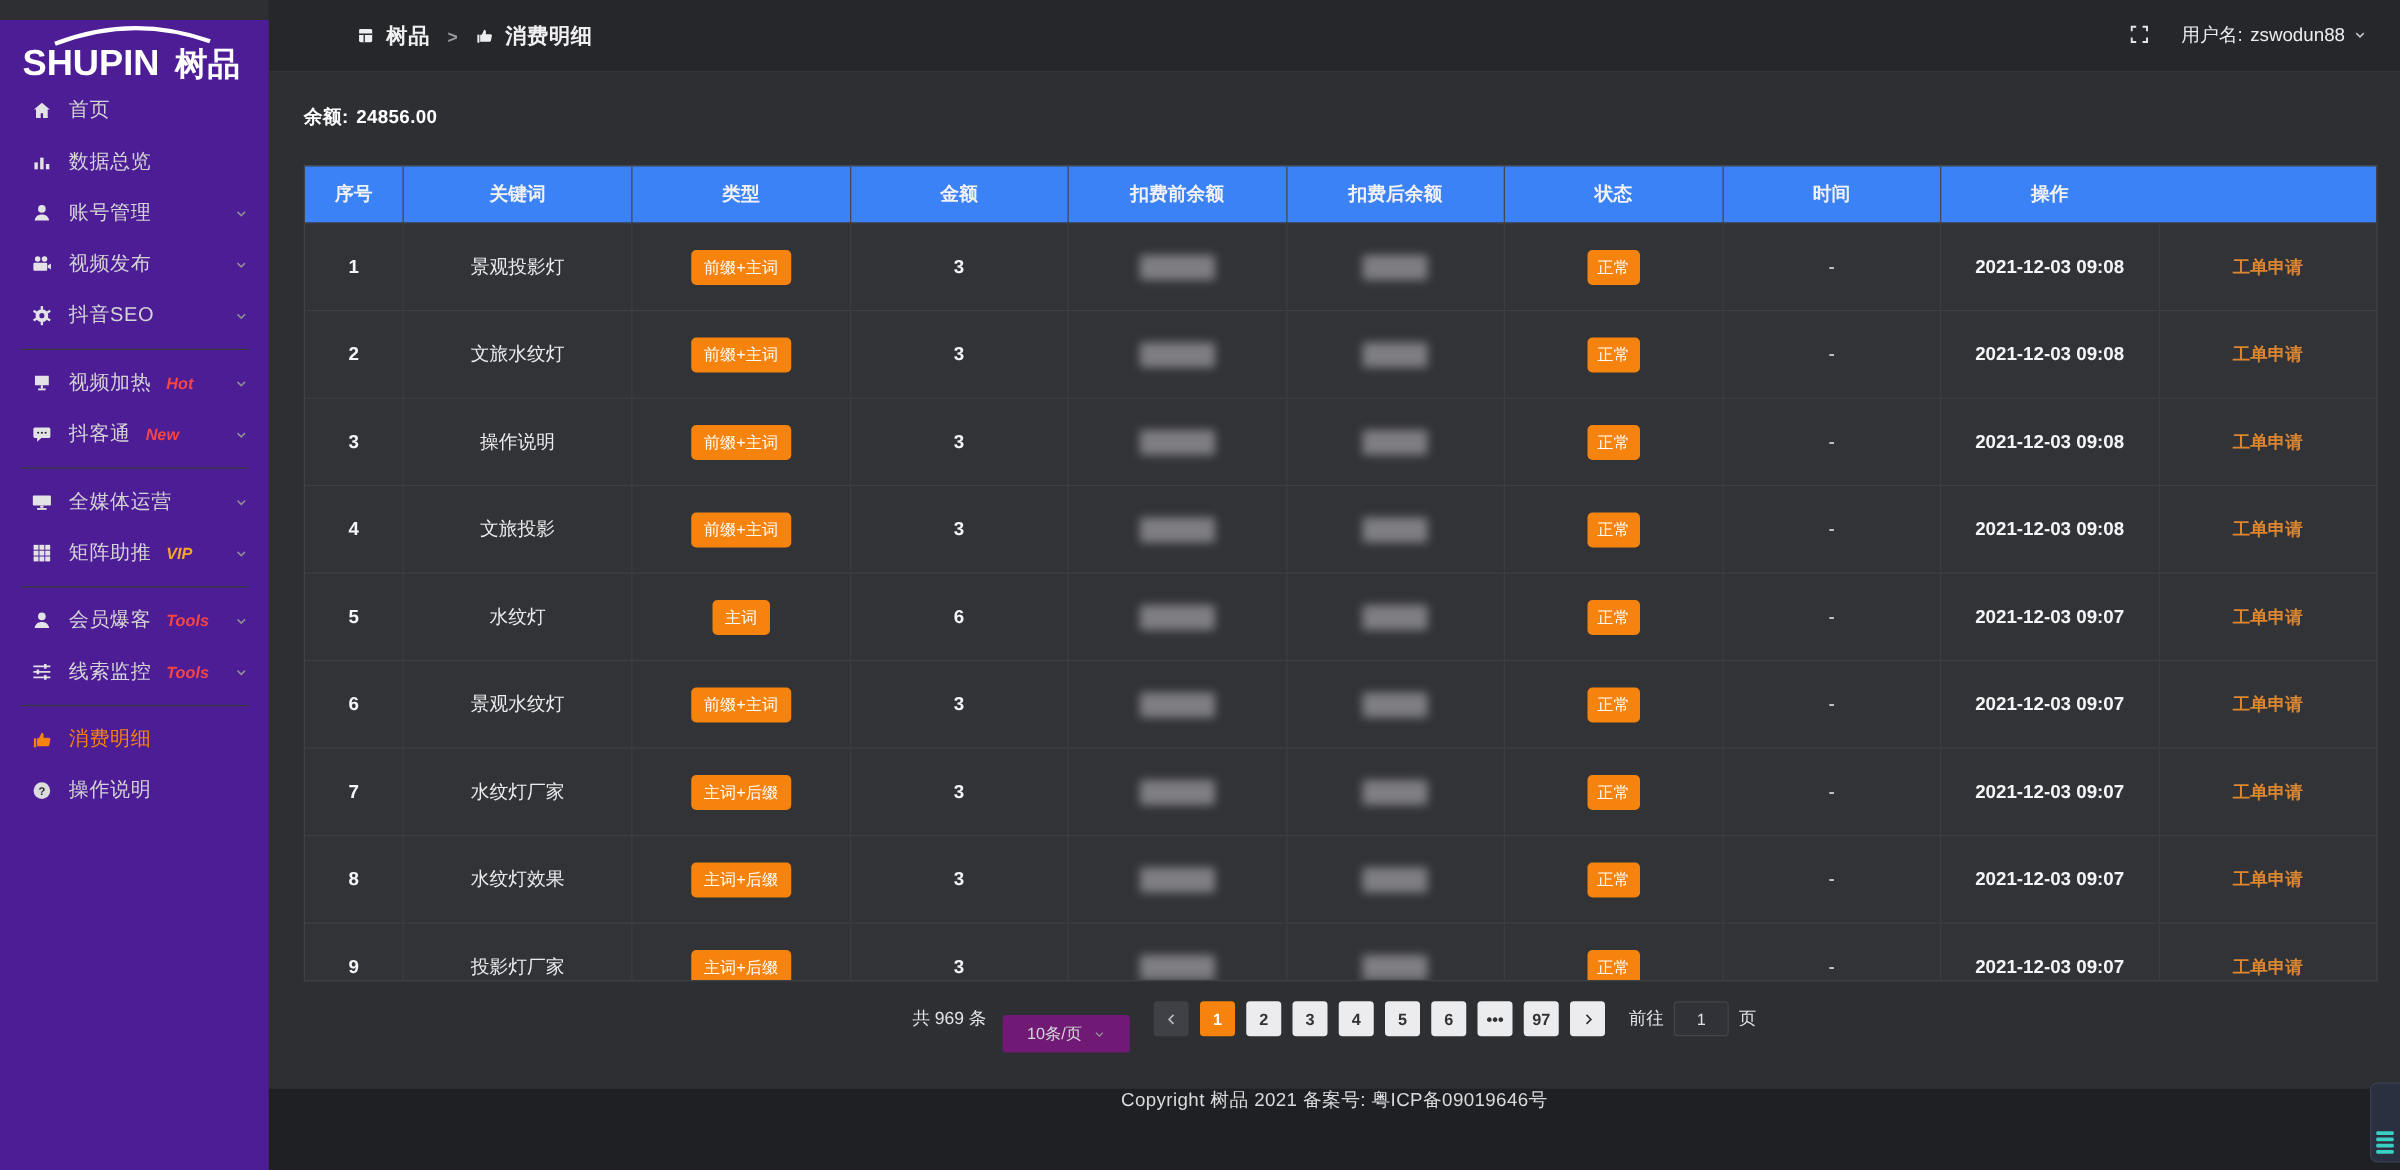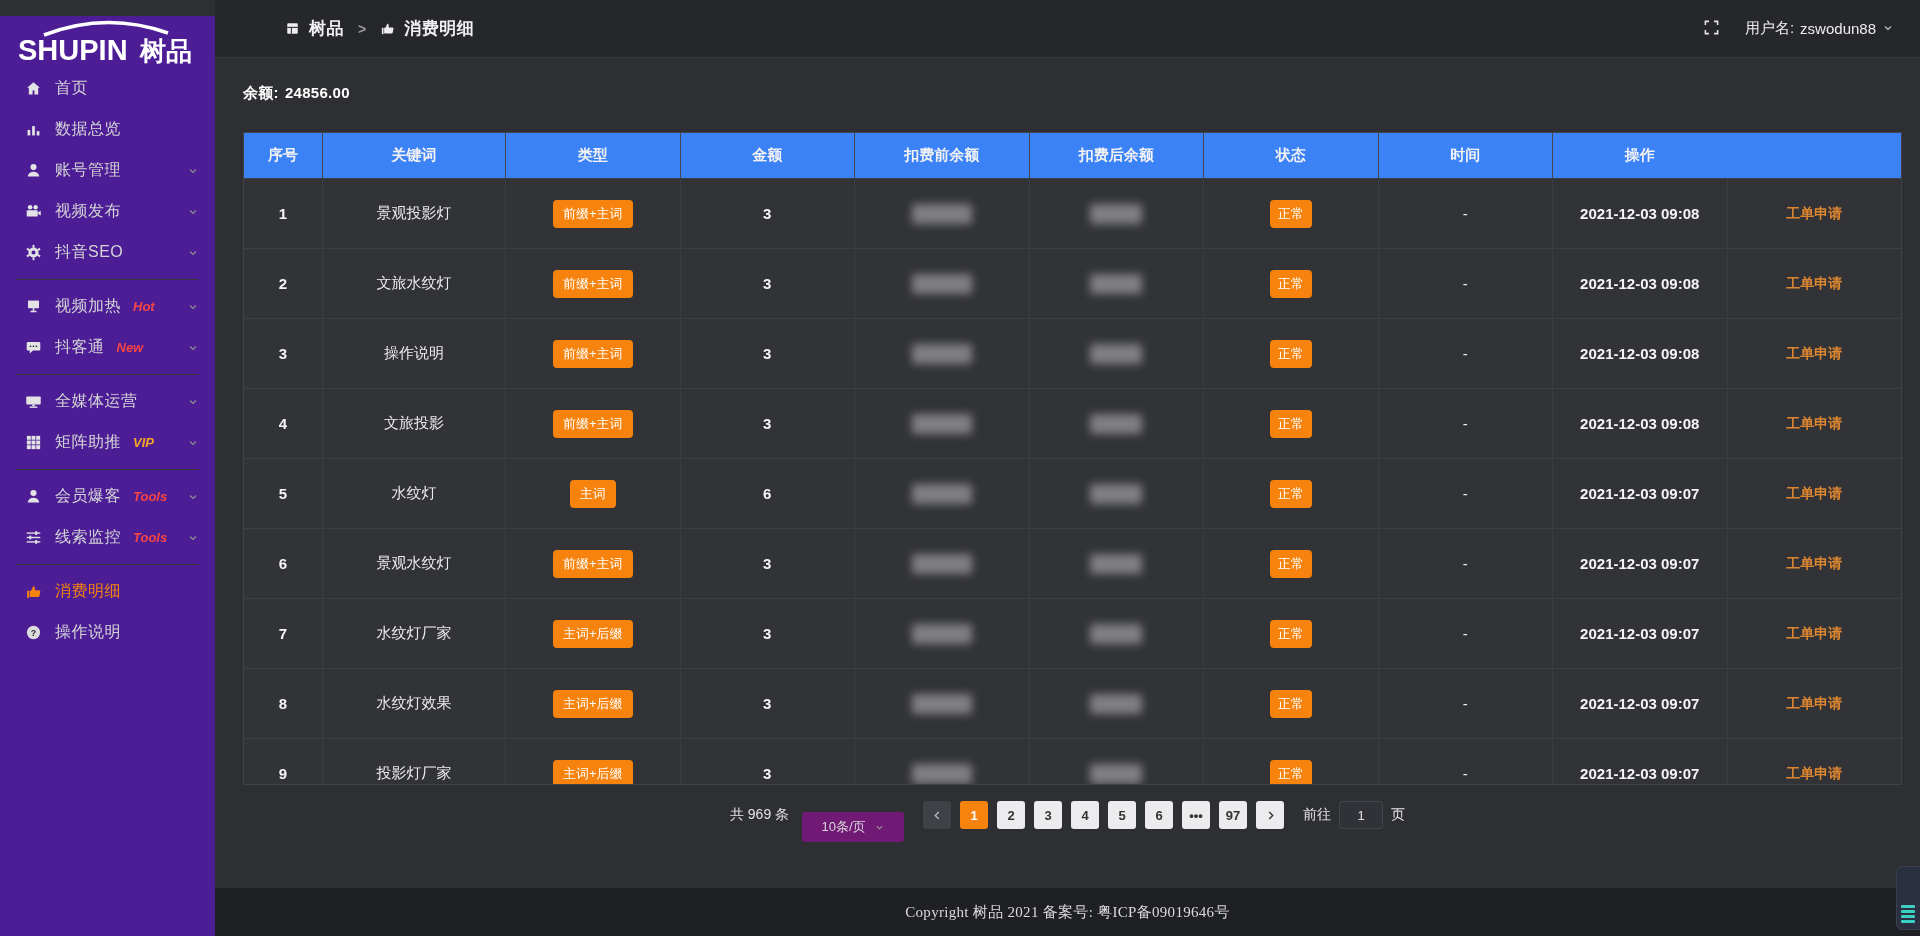--- a/index.html
+++ b/index.html
@@ -68,21 +68,21 @@
   .pg-select .sel-chev { color:#9a9b9e; display:flex; }
   .pg-select .sel-chev svg { width:11px; height:11px; }
   .pg-btn { min-width:28px; height:28px; border:none; border-radius:3px; background:#ececee; color:#333; font-size:13px; font-weight:bold; display:flex; align-items:center; justify-content:center; cursor:pointer; padding:0 6px; font-family:inherit; }
   .pg-btn.dark { background:#3f4146; color:#b9babd; }
   .pg-btn.active { background:#f5830d; color:#fff; }
   .pg-btn svg { width:13px; height:13px; }
   .pg-jump { display:flex; align-items:center; gap:8px; margin-left:10px; font-size:14px; color:#e4e4e6; }
   .pg-jump-input { width:44px; height:28px; background:#313237; border:1px solid #44454a; border-radius:3px; color:#e0e0e2; text-align:center; font-size:13px; font-family:inherit; }
 
   
-  .footer { position:absolute; left:0; right:0; bottom:0; height:48px; background:#1f2023; display:flex; align-items:center; justify-content:center;font-family:Liberation Serif, serif; }
+  .footer { position:absolute; left:0; right:0; bottom:0; height:65px; background:#1f2023; display:flex; align-items:flex-start; justify-content:center; }
   .footer-text { font-size:15px; color:#dadadc; letter-spacing:.3px; }
 
   
   .float-widget { position:absolute; right:-8px; bottom:6px; width:32px; height:64px; background:#2b3040; border:1px solid #3a4052; border-radius:6px; z-index:9; display:flex; flex-direction:column; justify-content:flex-end; align-items:flex-start; padding:4px 4px 6px 4px; gap:2px; cursor:pointer; }
   .float-widget i { display:block; width:14px; height:3px; background:#39cfc3; border-radius:1px; }
 
   svg { display:block; }
 </style>
 </head>
 <body>

